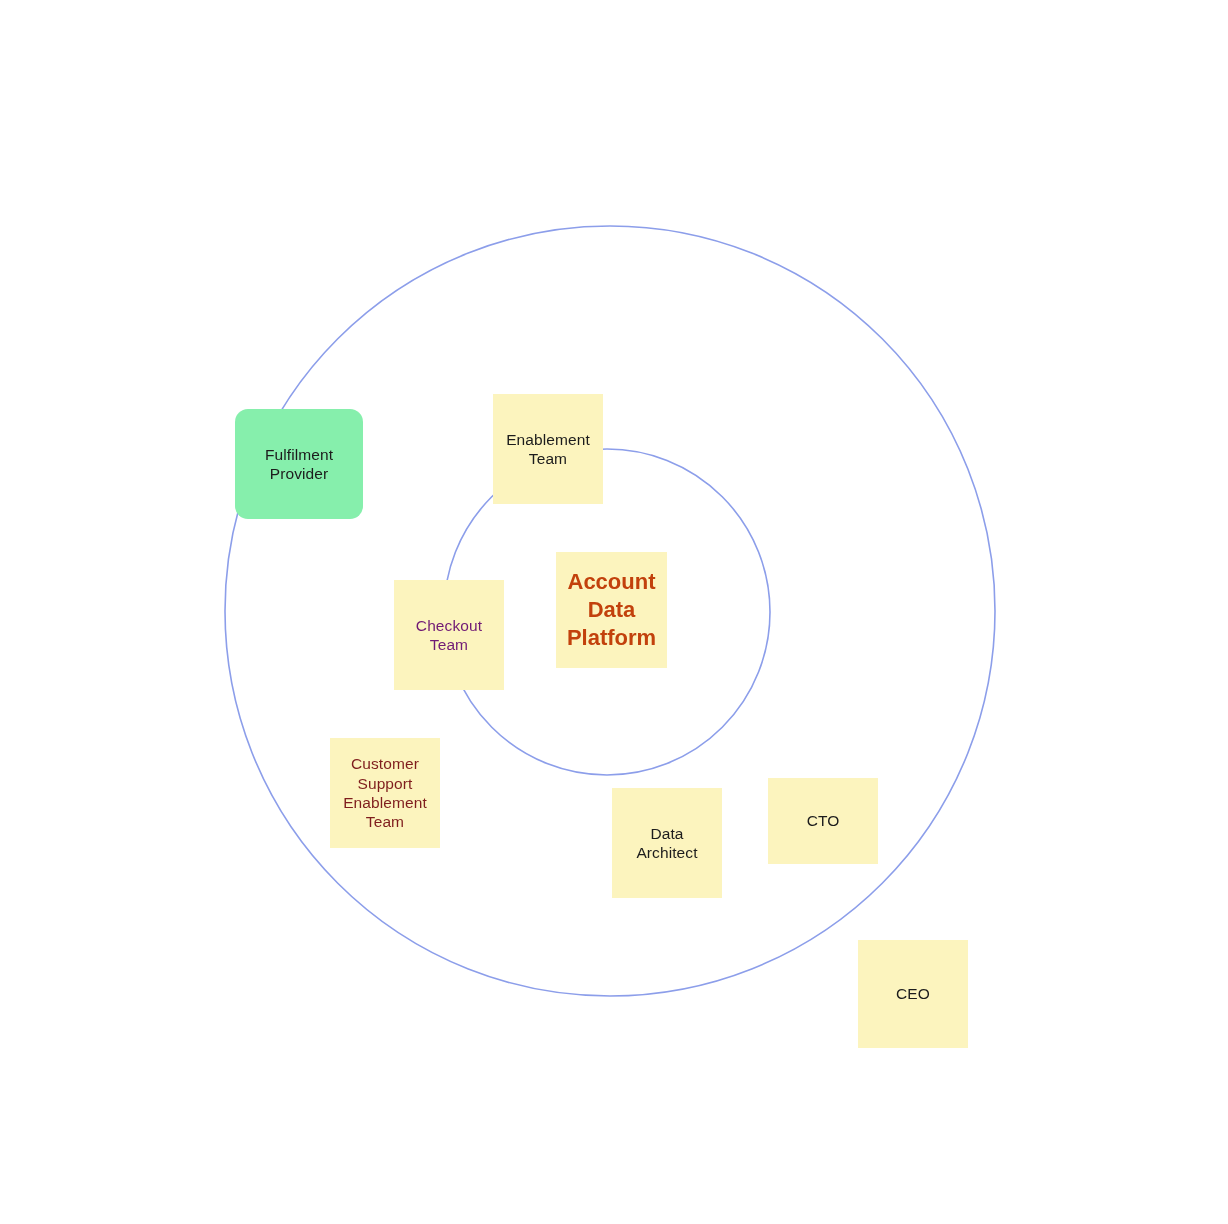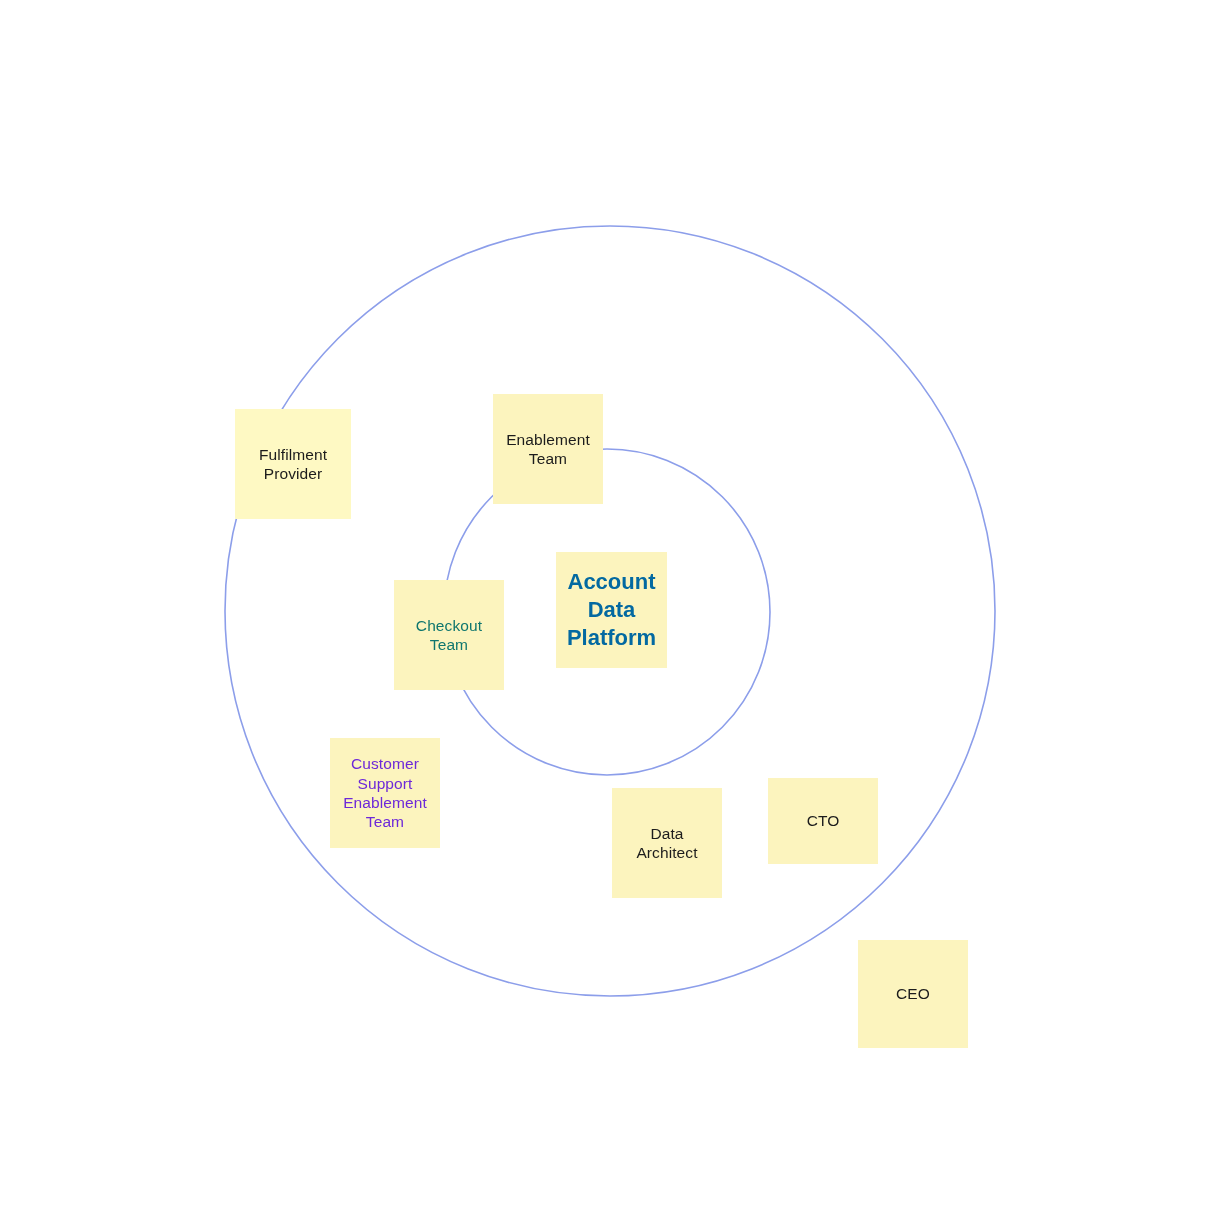--- a/index.html
+++ b/index.html
@@ -53,31 +53,31 @@
 </head>
 <body style="background: rgb(255, 255, 255);">
 
 <div id="canvas" style="background: rgb(255, 255, 255);">
 
   <svg id="rings" viewBox="0 0 1228 1224" xmlns="http://www.w3.org/2000/svg">
     <circle cx="610" cy="611" r="385" fill="none" stroke="#8C9EEA" stroke-width="1.6"></circle>
     <circle cx="607" cy="612" r="163" fill="none" stroke="#8C9EEA" stroke-width="1.6"></circle>
   </svg>
 
-  <div class="card center-card" style="left: 556px; top: 552px; width: 111px; height: 116px; background: rgb(252, 244, 190); color: #0369a1;">Account
+  <div class="card center-card" style="left: 556px; top: 552px; width: 111px; height: 116px; background: rgb(252, 244, 190); color: #c2410c;">Account
 Data
 Platform</div>
 
-  <div class="card" style="left: 235px; top: 409px; width: 116px; height: 110px; background: #fef9c3; color: rgb(28, 28, 28);">Fulfilment
+  <div class="card" style="left: 235px; top: 409px; width: 128px; height: 110px; background: #86efac; color: rgb(28, 28, 28); border-radius: 13px;">Fulfilment
 Provider</div>
   <div class="card" style="left: 493px; top: 394px; width: 110px; height: 110px; background: rgb(252, 244, 190); color: rgb(28, 28, 28);">Enablement
 Team</div>
-  <div class="card" style="left: 394px; top: 580px; width: 110px; height: 110px; background: rgb(252, 244, 190); color: #0f766e;">Checkout
+  <div class="card" style="left: 394px; top: 580px; width: 110px; height: 110px; background: rgb(252, 244, 190); color: #701a75;">Checkout
 Team</div>
-  <div class="card" style="left: 330px; top: 738px; width: 110px; height: 110px; background: rgb(252, 244, 190); color: #6d28d9;">Customer
+  <div class="card" style="left: 330px; top: 738px; width: 110px; height: 110px; background: rgb(252, 244, 190); color: #7f1d1d;">Customer
 Support
 Enablement
 Team</div>
   <div class="card" style="left: 612px; top: 788px; width: 110px; height: 110px; background: rgb(252, 244, 190); color: rgb(28, 28, 28);">Data
 Architect</div>
   <div class="card" style="left: 768px; top: 778px; width: 110px; height: 86px; background: rgb(252, 244, 190); color: rgb(28, 28, 28);">CTO</div>
   <div class="card" style="left: 858px; top: 940px; width: 110px; height: 108px; background: rgb(252, 244, 190); color: rgb(28, 28, 28);">CEO</div>
 
 </div>
 

